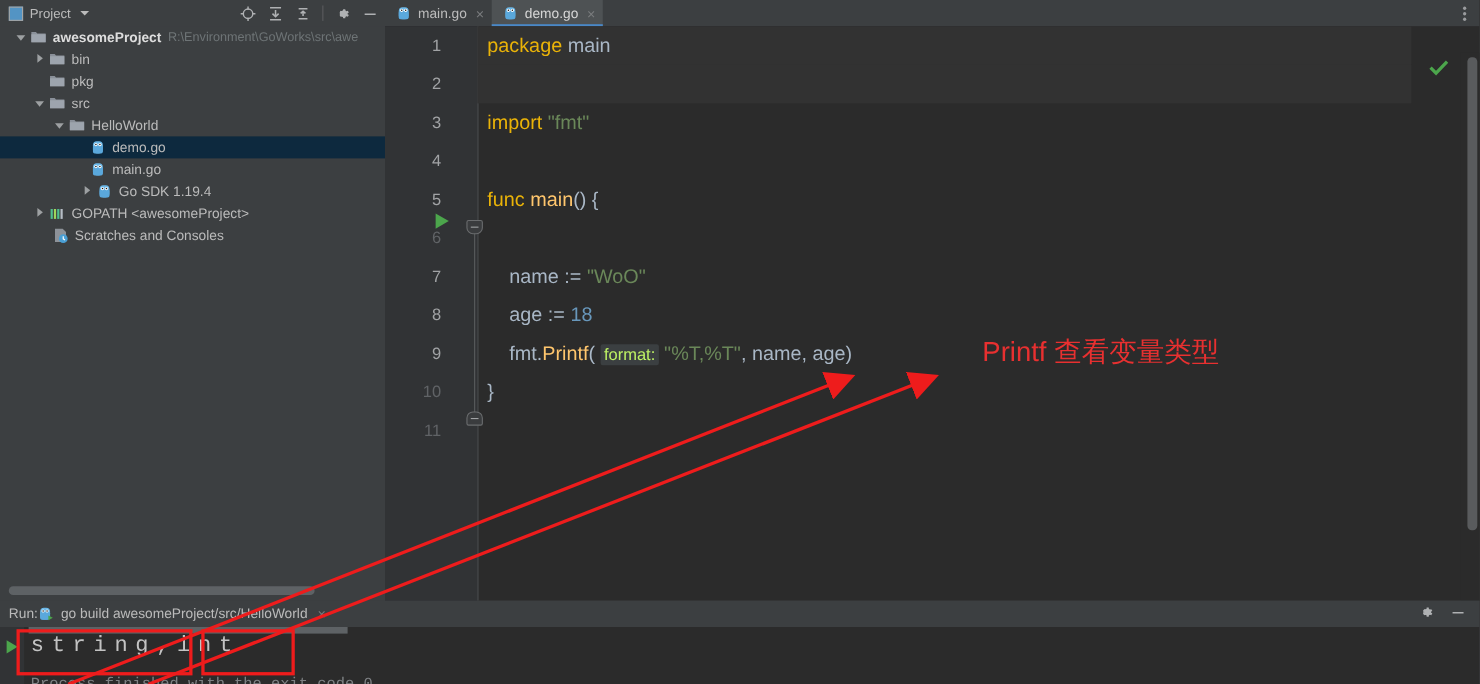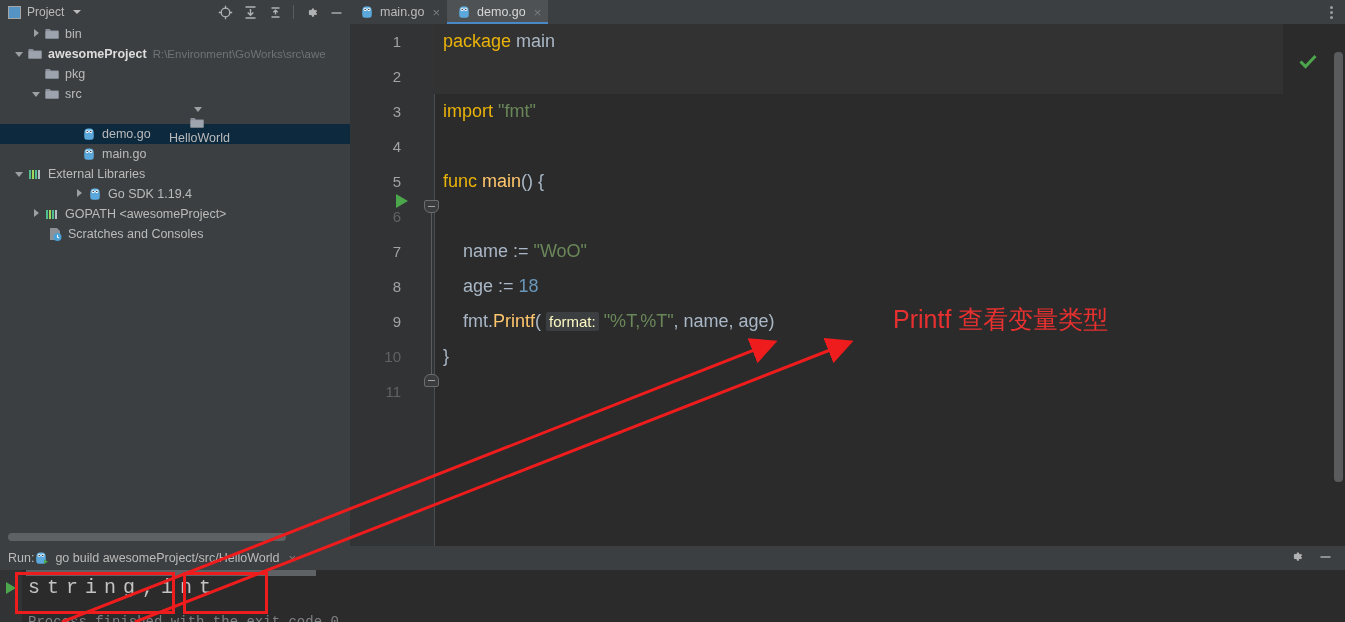--- a/index.html
+++ b/index.html
@@ -131,21 +131,21 @@
     white-space: pre; color: #A9B7C6;
   }
   .cline.hl { background: #323232; }
   .kw  { color: #eab308; }
   .str { color: #6A8759; }
   .fn  { color: #FFC66D; }
   .num { color: #6897BB; }
   .var { color: #A9B7C6; }
   .pkgname { color: #A9B7C6; }
   .hint {
-    background: #3B3F41; color: #fef9c3; font-size: 15px;
+    background: #3B3F41; color: #bef264; font-size: 15px;
     padding: 1px 3px; border-radius: 2px;
   }
 
   .fold-line {
     position: absolute; left: 81px; top: 187px; width: 1px; height: 170px;
     background: #5A5C5E;
   }
   .fold-mark {
     position: absolute; left: 74px; width: 15px; height: 13px;
     background: #3A3C3E; border: 1px solid #6A6C6E;
@@ -267,41 +267,41 @@
         <span>
           <svg width="15" height="15" viewBox="0 0 15 15">
             <path d="M2.5 8h10" stroke="#AFB1B3" stroke-width="1.4"></path>
           </svg>
         </span>
       </div>
     </div>
 
     <div class="tree">
 
-      <div class="row" style="padding-left:31px;">
-        <span class="arrow right"></span>
+      <div class="row" style="padding-left:14px;">
+        <span class="arrow down"></span>
         <span class="ic">
           <svg width="16" height="16" viewBox="0 0 16 16">
               <path fill="#8A9099" d="M1.5 3h4.2l1.2 1.4h7.6v8.1H1.5z"></path>
               <path fill="#9DA4AD" d="M1.5 5.2h13v7.3h-13z"></path>
             </svg>
         </span>
-        <span>bin</span>
-      </div>
-
-      <div class="row" style="padding-left:14px;">
-        <span class="arrow down"></span>
+        <span class="lbl-bold">awesomeProject</span>
+        <span class="path-txt">R:\Environment\GoWorks\src\awe</span>
+      </div>
+
+      <div class="row" style="padding-left:31px;">
+        <span class="arrow right"></span>
         <span class="ic">
           <svg width="16" height="16" viewBox="0 0 16 16">
               <path fill="#8A9099" d="M1.5 3h4.2l1.2 1.4h7.6v8.1H1.5z"></path>
               <path fill="#9DA4AD" d="M1.5 5.2h13v7.3h-13z"></path>
             </svg>
         </span>
-        <span class="lbl-bold">awesomeProject</span>
-        <span class="path-txt">R:\Environment\GoWorks\src\awe</span>
+        <span>bin</span>
       </div>
 
       <div class="row" style="padding-left:44px;">
         <span class="ic">
           <svg width="16" height="16" viewBox="0 0 16 16">
               <path fill="#8A9099" d="M1.5 3h4.2l1.2 1.4h7.6v8.1H1.5z"></path>
               <path fill="#9DA4AD" d="M1.5 5.2h13v7.3h-13z"></path>
             </svg>
         </span>
         <span>pkg</span>
@@ -311,21 +311,21 @@
         <span class="arrow down"></span>
         <span class="ic">
           <svg width="16" height="16" viewBox="0 0 16 16">
               <path fill="#8A9099" d="M1.5 3h4.2l1.2 1.4h7.6v8.1H1.5z"></path>
               <path fill="#9DA4AD" d="M1.5 5.2h13v7.3h-13z"></path>
             </svg>
         </span>
         <span>src</span>
       </div>
 
-      <div class="row" style="padding-left:49px;flex-direction:column;">
+      <div class="row" style="padding-left:49px;">
         <span class="arrow down"></span>
         <span class="ic">
           <svg width="16" height="16" viewBox="0 0 16 16">
               <path fill="#8A9099" d="M1.5 3h4.2l1.2 1.4h7.6v8.1H1.5z"></path>
               <path fill="#9DA4AD" d="M1.5 5.2h13v7.3h-13z"></path>
             </svg>
         </span>
         <span>HelloWorld</span>
       </div>
 
@@ -350,32 +350,20 @@
             <rect x="3.5" y="6" width="9" height="7.5" rx="1.6" fill="#5AA8DC"></rect>
             <circle cx="6.2" cy="5.4" r="1.5" fill="#FFFFFF"></circle>
               <circle cx="9.8" cy="5.4" r="1.5" fill="#FFFFFF"></circle>
             <circle cx="6.2" cy="5.4" r="0.7" fill="#1A1A1A"></circle>
               <circle cx="9.8" cy="5.4" r="0.7" fill="#1A1A1A"></circle>
           </svg>
         </span>
         <span>main.go</span>
       </div>
 
-      <div class="row" style="padding-left:14px;">
-        <span class="arrow down"></span>
-        <span class="ic">
-          <svg width="16" height="16" viewBox="0 0 16 16">
-            <rect x="2" y="4" width="2" height="9" fill="#4FBF8F"></rect>
-            <rect x="5" y="4" width="2" height="9" fill="#9FD65C"></rect>
-            <rect x="8" y="4" width="2" height="9" fill="#4FBF8F"></rect>
-            <rect x="11" y="4" width="2" height="9" fill="#B6BEC6"></rect>
-          </svg>
-        </span>
-        <span>External Libraries</span>
-      </div>
 
       <div class="row" style="padding-left:31px;margin-left:43px;">
         <span class="arrow right"></span>
         <span class="ic">
           <svg width="16" height="16" viewBox="0 0 16 16">
             <rect x="3.5" y="2.5" width="9" height="11" rx="3.5" fill="#6BB8E8"></rect>
             <rect x="3.5" y="6" width="9" height="7.5" rx="1.6" fill="#5AA8DC"></rect>
             <circle cx="6.2" cy="5.4" r="1.5" fill="#FFFFFF"></circle>
               <circle cx="9.8" cy="5.4" r="1.5" fill="#FFFFFF"></circle>
             <circle cx="6.2" cy="5.4" r="0.7" fill="#1A1A1A"></circle>

